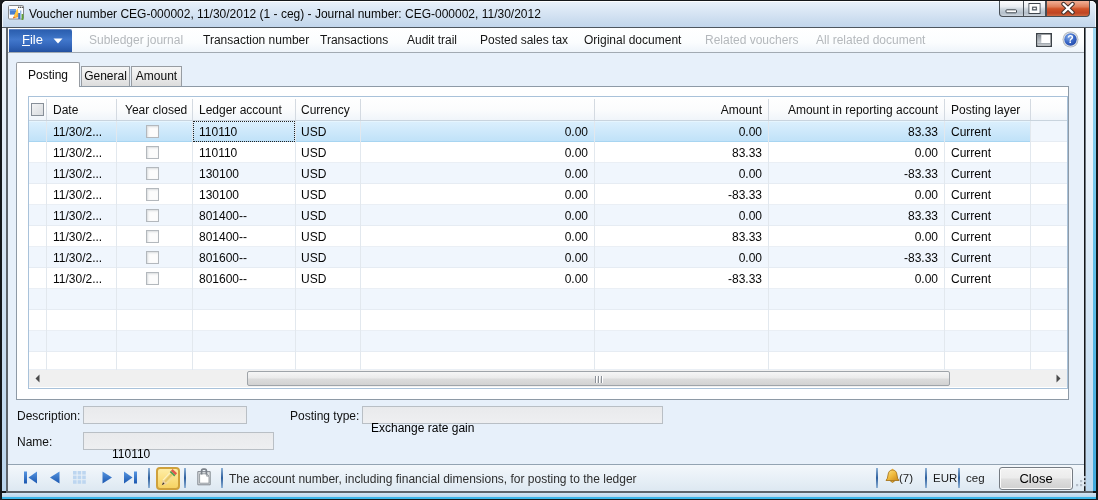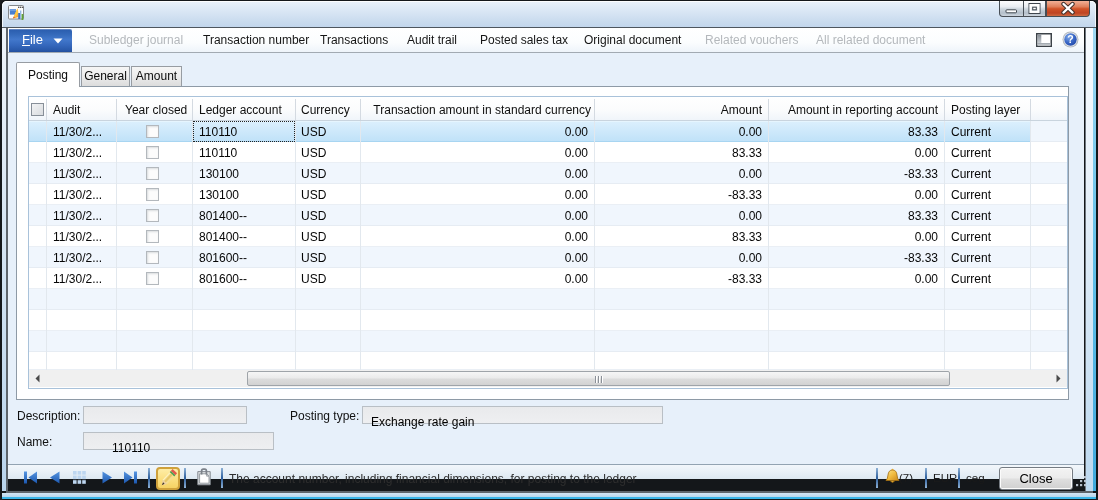--- a/index.html
+++ b/index.html
@@ -80,23 +80,23 @@
 #focusrect{position:absolute;left:164px;top:24px;width:102px;height:21px;
  border:1px dotted #222;z-index:5}
 
 #hscroll{position:absolute;left:0;top:273px;width:1038px;height:17px;background:#f0f0f0}
 .sarrow{position:absolute;top:0;width:17px;height:17px;background:#f0f0f0}
 #sthumb{position:absolute;left:218px;top:1px;width:703px;height:15px;border:1px solid #9fa4a9;
  border-radius:2px;background:linear-gradient(180deg,#f6f6f6 0%,#ebebeb 45%,#dcdcdc 55%,#d2d2d2 100%)}
 
 .flab{position:absolute;font-size:12px;color:#111}
 .fbox{position:absolute;height:18px;border:1px solid #b9bfc5;background:linear-gradient(180deg,#e9eaec 0%,#eeeff1 100%);
- font-size:12px;color:#000;padding-top:8px;white-space:nowrap}
-
-#status{position:absolute;left:8px;top:464px;width:1076px;height:15px;
+ font-size:12px;color:#000;padding-top:14px;white-space:nowrap}
+
+#status{position:absolute;left:8px;top:464px;width:1076px;height:27px;
  border-top:1px solid #93a3b2;
  background:linear-gradient(180deg,#f3f7fb 0%,#e8f0f7 50%,#dde8f1 100%)}
 .ssep{position:absolute;top:3px;width:1.5px;height:20px;
  background:linear-gradient(180deg,#8fb2d6 0%,#2d5f9e 50%,#8fb2d6 100%)}
 #pencilbtn{position:absolute;left:148px;top:2px;width:24px;height:23px;border:2px solid #cfa13b;
  border-radius:4px;background:linear-gradient(180deg,#feeda6 0%,#fbe083 50%,#f6d263 100%)}
 #stext{position:absolute;left:221px;top:7px;font-size:12px;color:#2e2e2e;white-space:nowrap}
 #closebtn{position:absolute;left:991px;top:2px;width:74px;height:23px;border:1px solid #757b82;
  border-radius:3px;text-align:center;font-size:13px;color:#000;padding-top:3px;
  background:linear-gradient(180deg,#f3f3f3 0%,#ececec 45%,#dedede 55%,#d0d0d0 100%);
@@ -113,20 +113,21 @@
       <rect x="14" y="1.6" width="1.4" height="1.4" fill="#555"></rect>
   <rect x="1.8" y="4" width="6.2" height="5.6" fill="#4a80cf"></rect>
   <rect x="1.8" y="4" width="6.2" height="2" fill="#6d9cdd"></rect>
   <path d="M9.5 3.5 C10.5 6,10 9,11 12 L5 13.5 C6.5 10,8 6,9.5 3.5 Z" fill="#f9a83a"></path>
   <path d="M9.5 3.5 C9.8 5,9.7 6,10 8 L7.5 12 L5.5 13 C6.5 10,8 6,9.5 3.5 Z" fill="#fdc944"></path>
   <path d="M5 13.5 L7 12.2 L5.8 11.5 Z" fill="#d6452b"></path>
   <rect x="10.2" y="8" width="1.8" height="6" fill="#3f74c2"></rect>
   <rect x="12.2" y="5.5" width="1.1" height="8.5" fill="#7aa7de"></rect>
   <rect x="13.6" y="9" width="1.8" height="6" fill="#61a236"></rect>
  </svg>
+ <div id="title-text">Voucher number CEG-000002, 11/30/2012 (1 - ceg) - Journal number: CEG-000002, 11/30/2012</div>
  <div class="capbtn" id="btn-min"><svg width="23" height="15" viewBox="0 0 23 15">
         <rect x="6" y="8.8" width="10.5" height="3" rx="0.8" fill="#fff" stroke="#3f464e" stroke-width="1"></rect>
       </svg></div>
  <div class="capbtn" id="btn-max"><svg width="21" height="15" viewBox="0 0 21 15">
         <rect x="5" y="2.5" width="11" height="10" fill="none" stroke="#3f464e" stroke-width="1"></rect>
         <rect x="6.6" y="4.1" width="7.8" height="6.8" fill="none" stroke="#fff" stroke-width="2.1"></rect>
         <rect x="8.7" y="6.2" width="3.6" height="2.6" fill="#fff" stroke="#3f464e" stroke-width="1"></rect>
       </svg></div>
  <div class="capbtn" id="btn-close"><svg width="42" height="15" viewBox="0 0 42 15">
         <g stroke="#42302a" stroke-width="4.4" stroke-linecap="round">
@@ -191,25 +192,24 @@
   <text x="8.5" y="12.2" text-anchor="middle" font-size="10.5" font-weight="bold" fill="#fff" font-family="Liberation Sans">?</text>
  </svg>
  <div id="form"></div>
  <div id="pane"></div>
  <div class="tab" id="tab-ov">Posting</div>
  <div class="tab" id="tab-ge">General</div>
  <div class="tab" id="tab-am">Amount</div>
  <div id="grid">
   <div id="ghead">
    <span class="hcb"></span>
-   <span class="hlab" style="left:24px">Audit</span>
+   <span class="hlab" style="left:24px">Date</span>
    <span class="hlab" style="left:96px">Year closed</span>
    <span class="hlab" style="left:170px">Ledger account</span>
    <span class="hlab" style="left:272px">Currency</span>
-   <span class="hlab" style="right:476px">Transaction amount in standard currency</span>
    <span class="hlab" style="right:305px">Amount</span>
    <span class="hlab" style="right:129px">Amount in reporting account</span>
    <span class="hlab" style="left:922px">Posting layer</span>
    <div class="hcolsep" style="left:17px"></div>
 <div class="hcolsep" style="left:87px"></div>
 <div class="hcolsep" style="left:163px"></div>
 <div class="hcolsep" style="left:266px"></div>
 <div class="hcolsep" style="left:331px"></div>
 <div class="hcolsep" style="left:565px"></div>
 <div class="hcolsep" style="left:739px"></div>

